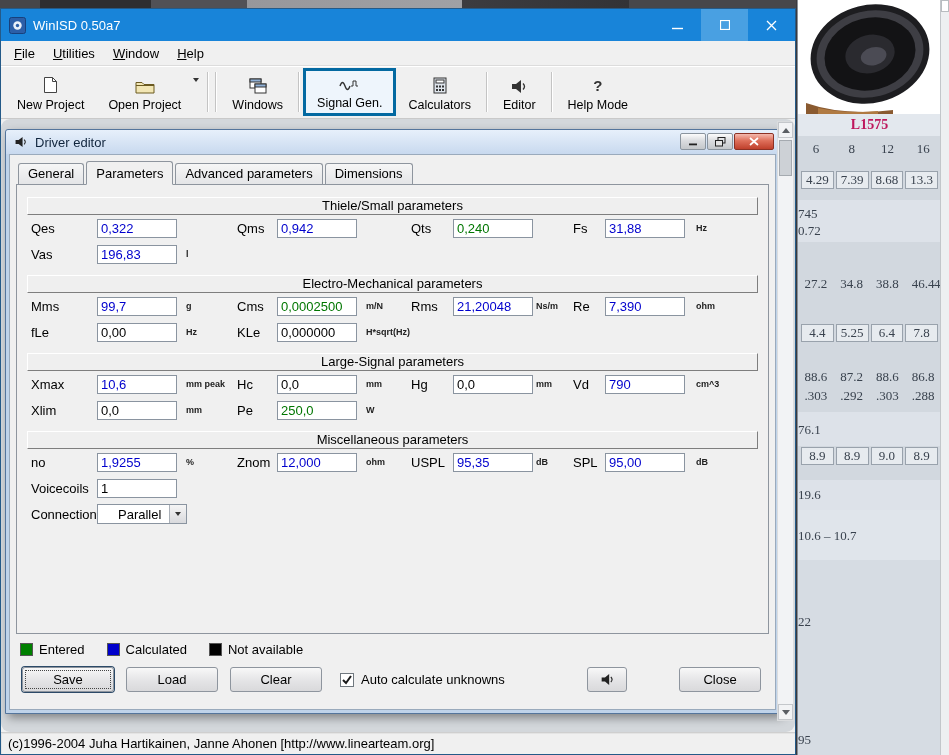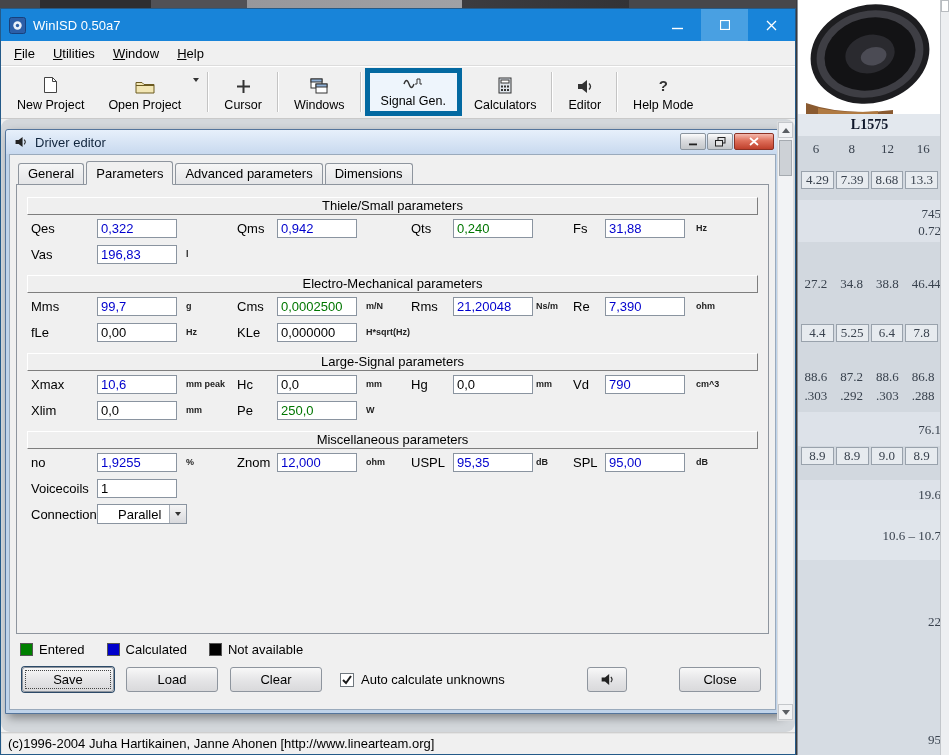--- a/index.html
+++ b/index.html
@@ -21,21 +21,21 @@
   .wbtn.max { background:#49a0e2; }
 
   .menubar { height:25px; background:#f0f0f0; display:flex; align-items:center; padding-left:4px; border-bottom:1px solid #dcdcdc; flex:0 0 auto; }
   .menu-item { display:inline-block; padding:3px 9px; color:#000; }
   .menu-item::first-letter { text-decoration:underline; }
 
   .toolbar { height:53px; background:#f0f0f0; display:flex; align-items:stretch; padding:2px 4px; border-bottom:1px solid #c9c9c9; box-shadow:inset 0 1px 0 #ffffff; flex:0 0 auto; }
   .tbtn { display:flex; flex-direction:column; align-items:center; justify-content:flex-end; gap:4px; padding:5px 12px 4px; }
   .tbtn .ticon { height:20px; display:flex; align-items:flex-end; }
   .tlabel { font-size:12.5px; color:#000; white-space:nowrap; }
-  .tbtn.hot { border:5px solid #0369a1; background:#eef5fc; padding:4px 11px 3px; }
+  .tbtn.hot { border:3px solid #0369a1; background:#eef5fc; padding:4px 11px 3px; }
   .tdrop { display:flex; align-items:flex-start; padding:10px 5px 0 0; }
   .tsep { width:2px; margin:4px 3px; border-left:1px solid #c4c4c4; border-right:1px solid #ffffff; }
 
   .mdi { flex:1 1 auto; position:relative; background:#d3d7db; overflow:hidden;border-radius:9px; }
 
   .statusbar { height:22px; background:#f0f0f0; border-top:1px solid #cfcfcf; box-shadow:inset 1px 1px 0 #e4e4e4; display:flex; align-items:center; padding-left:7px; flex:0 0 auto; }
 
   
   .vscroll { position:absolute; top:2px; right:1px; width:17px; height:600px; background:#f2f3f5; border:1px solid #dadcde; }
   .sarrow { position:absolute; left:0; width:15px; height:16px; background:#f2f3f5; border:1px solid #c4c7cb; display:flex; align-items:center; justify-content:center; }
@@ -104,26 +104,26 @@
   .side-panel { position:absolute; left:797px; top:0; width:152px; height:755px; background:#d2d8df;
     border-left:1px solid #8a9098; overflow:hidden; font-family:"Liberation Serif", serif; color:#39424e; }
   .sp-band { position:absolute; left:0; width:143px; }
   .b-model { top:114px; height:22px; background:#e3e8ee; }
   .b-745 { top:200px; height:42px; background:#dde2e9; }
   .b-761 { top:412px; height:34px; background:#dde2e9; }
   .b-196 { top:480px; height:30px; background:#dde2e9; }
   .b-106 { top:510px; height:50px; background:#e0e5eb; }
   .b-bot { top:560px; height:195px; background:#d6dce3; }
   .sp-photo { position:absolute; left:0; top:0; width:143px; height:114px; background:#fff; }
-  .sp-model { position:absolute; top:117px; left:0; width:143px; text-align:center; font-weight:bold; font-size:14px; color:#0f172a; }
+  .sp-model { position:absolute; top:117px; left:0; width:143px; text-align:center; font-weight:bold; font-size:14px; color:#be185d; }
   .sp-row { position:absolute; left:0; width:143px; display:flex; }
   .sp-v { flex:1; text-align:center; font-size:13px; }
   .sp-row.cells { padding:0 2px; }
   .sp-cell { flex:1; margin:0 1px; border:1px solid #99a2ac; background:#e7ebef; text-align:center; padding:0 0; font-size:13px; }
-  .sp-single { position:absolute; left:0; width:143px; text-align:right; font-size:13px;padding-left:40px; }
+  .sp-single { position:absolute; left:0; width:143px; text-align:left; font-size:13px; }
   .sp-extra { position:absolute; left:136px; font-size:13px; }
   .sp-scroll { position:absolute; right:0; top:0; width:9px; height:755px; background:#edeff1; border-left:1px solid #c2c6ca; }
   .sp-sbox { position:absolute; top:0; left:0; width:8px; height:12px; background:#fff; border:1px solid #b8bcc0; }
 </style>
 </head>
 <body>
 
 <div class="desktop-strip"></div>
 
 <div class="main-window">
@@ -179,28 +179,20 @@
             <path d="M1 3.5h6l2 2h10v8.5H1z" fill="#f2e6b4" stroke="#6b5a20"></path>
             <path d="M1 6.5h18" stroke="#6b5a20"></path>
           </svg>
         </span>
       <span class="tlabel">Open Project</span>
     </div>
     <div class="tdrop">
         <span class="tri-sm-down"></span>
       </div>
     <div class="tsep"></div>
-    <div class="tbtn">
-      <span class="ticon">
-          <svg width="15" height="15">
-            <path d="M7.5 1v13M1 7.5h13" stroke="#333" stroke-width="2"></path>
-          </svg>
-        </span>
-      <span class="tlabel">Cursor</span>
-    </div>
     <div class="tsep"></div>
     <div class="tbtn">
       <span class="ticon">
           <svg width="18" height="16" viewBox="0 0 18 16">
             <rect x="1" y="1" width="11" height="9" fill="#fff" stroke="#333"></rect>
             <rect x="1" y="1" width="11" height="3" fill="#8fb0d6" stroke="#333"></rect>
             <rect x="6" y="6" width="11" height="9" fill="#fff" stroke="#333"></rect>
             <rect x="6" y="6" width="11" height="3" fill="#8fb0d6" stroke="#333"></rect>
           </svg>
         </span>

